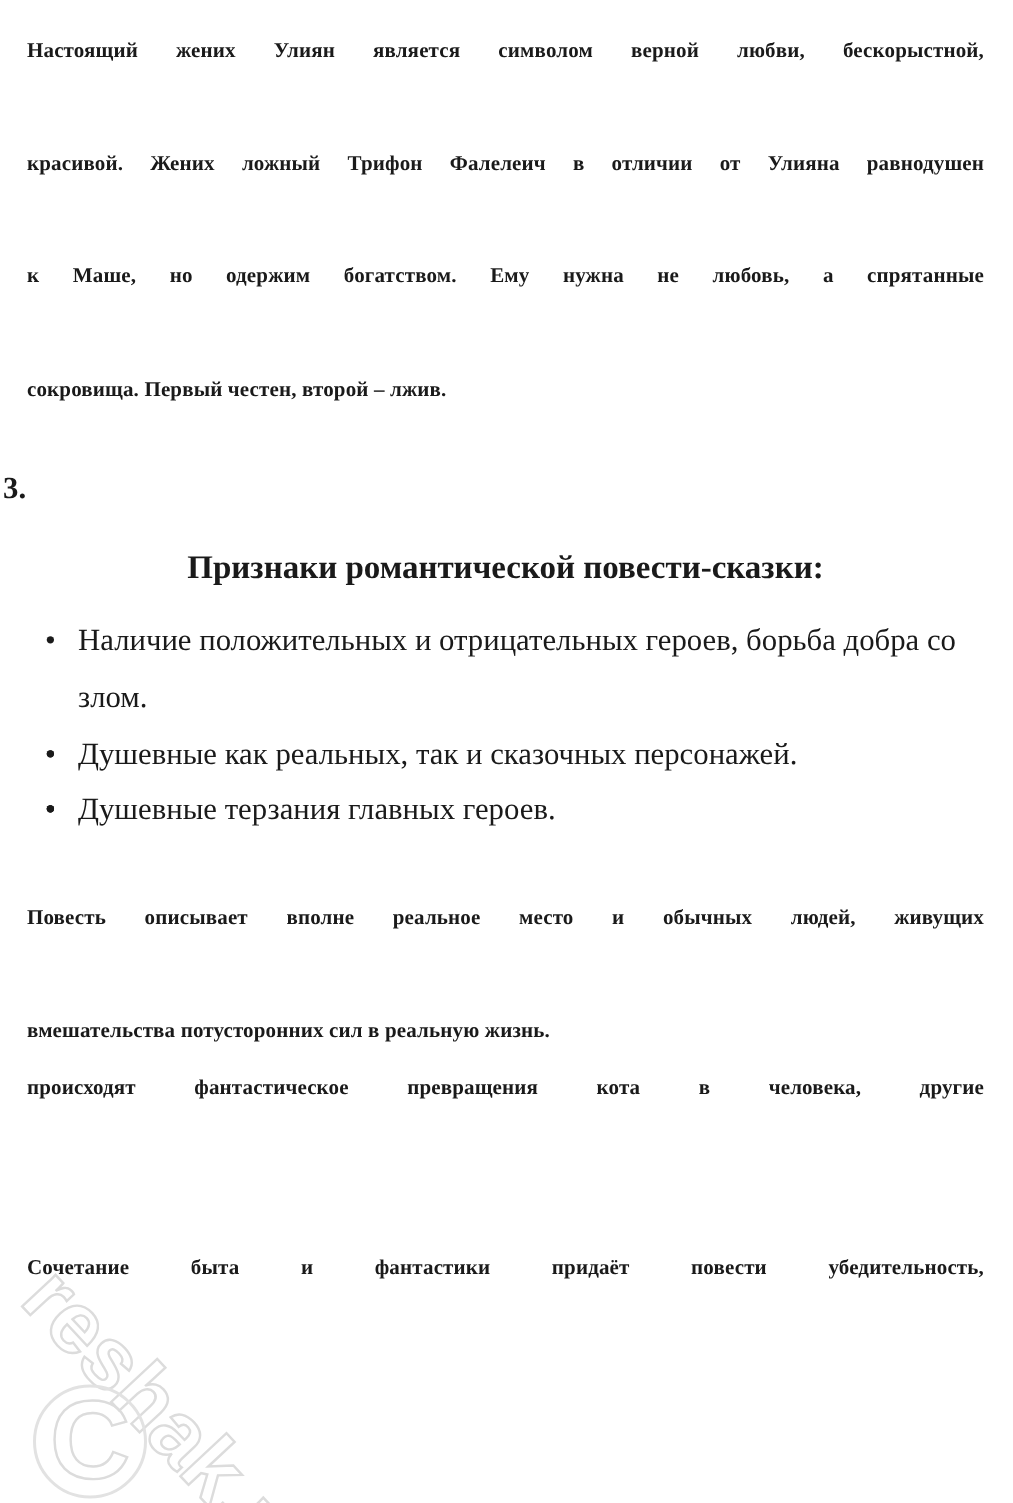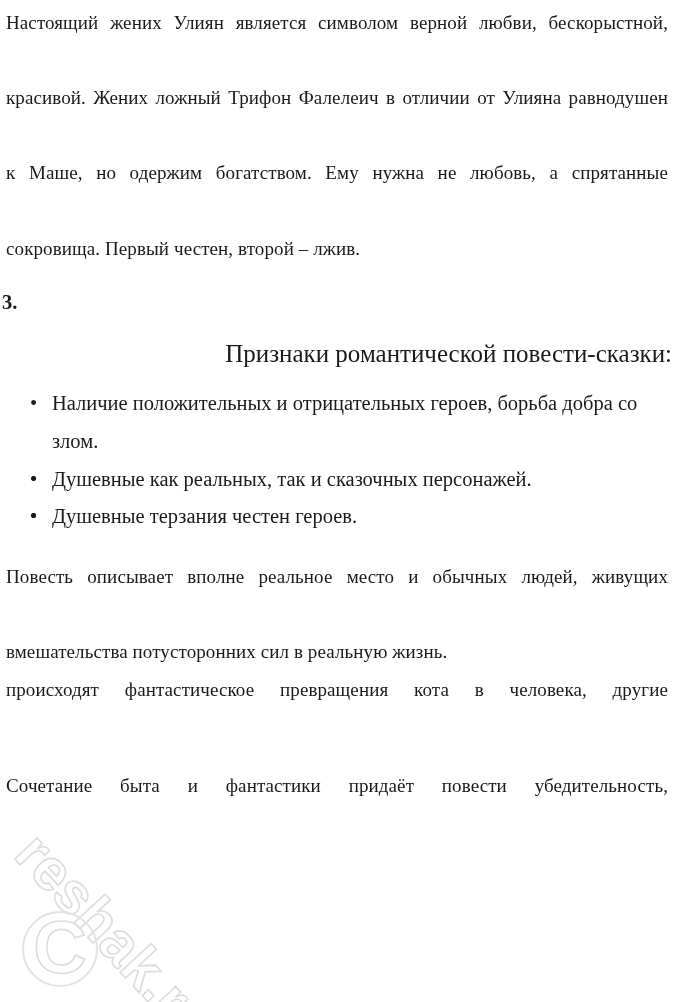--- a/index.html
+++ b/index.html
@@ -37,48 +37,50 @@
   }
   .watermark svg {
     display: block;
     overflow: visible;
   }
 
   
   .para {
     position: relative;
     z-index: 2;
-    font-size: 19px;
+    font-size: 14px;
     line-height: 37.6px;
     text-align: justify;
     text-justify: inter-word;
-    margin: 4px;
+    margin: 16px;
     letter-spacing: 0.1px;
+    font-weight: bold;
   }
 
   .spacer-sm { height: 13px; }
   .spacer-md { height: 18px; }
 
   .heading {
     position: relative;
     z-index: 2;
     font-size: 20.5px;
     line-height: 37.6px;
     font-weight: bold;
     margin: 0;
     text-align: left;
   }
 
   .blocklabel {
     position: relative;
     z-index: 2;
-    font-size: 25px;
+    font-size: 22px;
     line-height: 37.6px;
     margin: 0;
-    text-align: right;
+    text-align: center;
+    font-weight: bold;
   }
 
   
   ul.bullets {
     list-style: none;
     margin: 0;
     padding: 0;
     position: relative;
     z-index: 2;
   }
@@ -157,21 +159,21 @@
       <span>Душевные как реальных, так и сказочных персонажей.</span>
     </li>
     <li>
       <span class="bullet-dot">•</span>
     </li>
     <li>
       <span class="bullet-dot">•</span>
     </li>
     <li>
       <span class="bullet-dot">•</span>
-      <span>Душевные терзания честен героев.</span>
+      <span>Душевные терзания главных героев.</span>
     </li>
   </ul>
 
   <div class="spacer-md"></div>
 
   <p class="para">
     <span class="line">Повесть описывает вполне реальное место и обычных людей, живущих</span>
     <span class="line final">вмешательства потусторонних сил в реальную жизнь.</span>
     <span class="line">происходят фантастическое превращения кота в человека, другие</span>
   </p>

